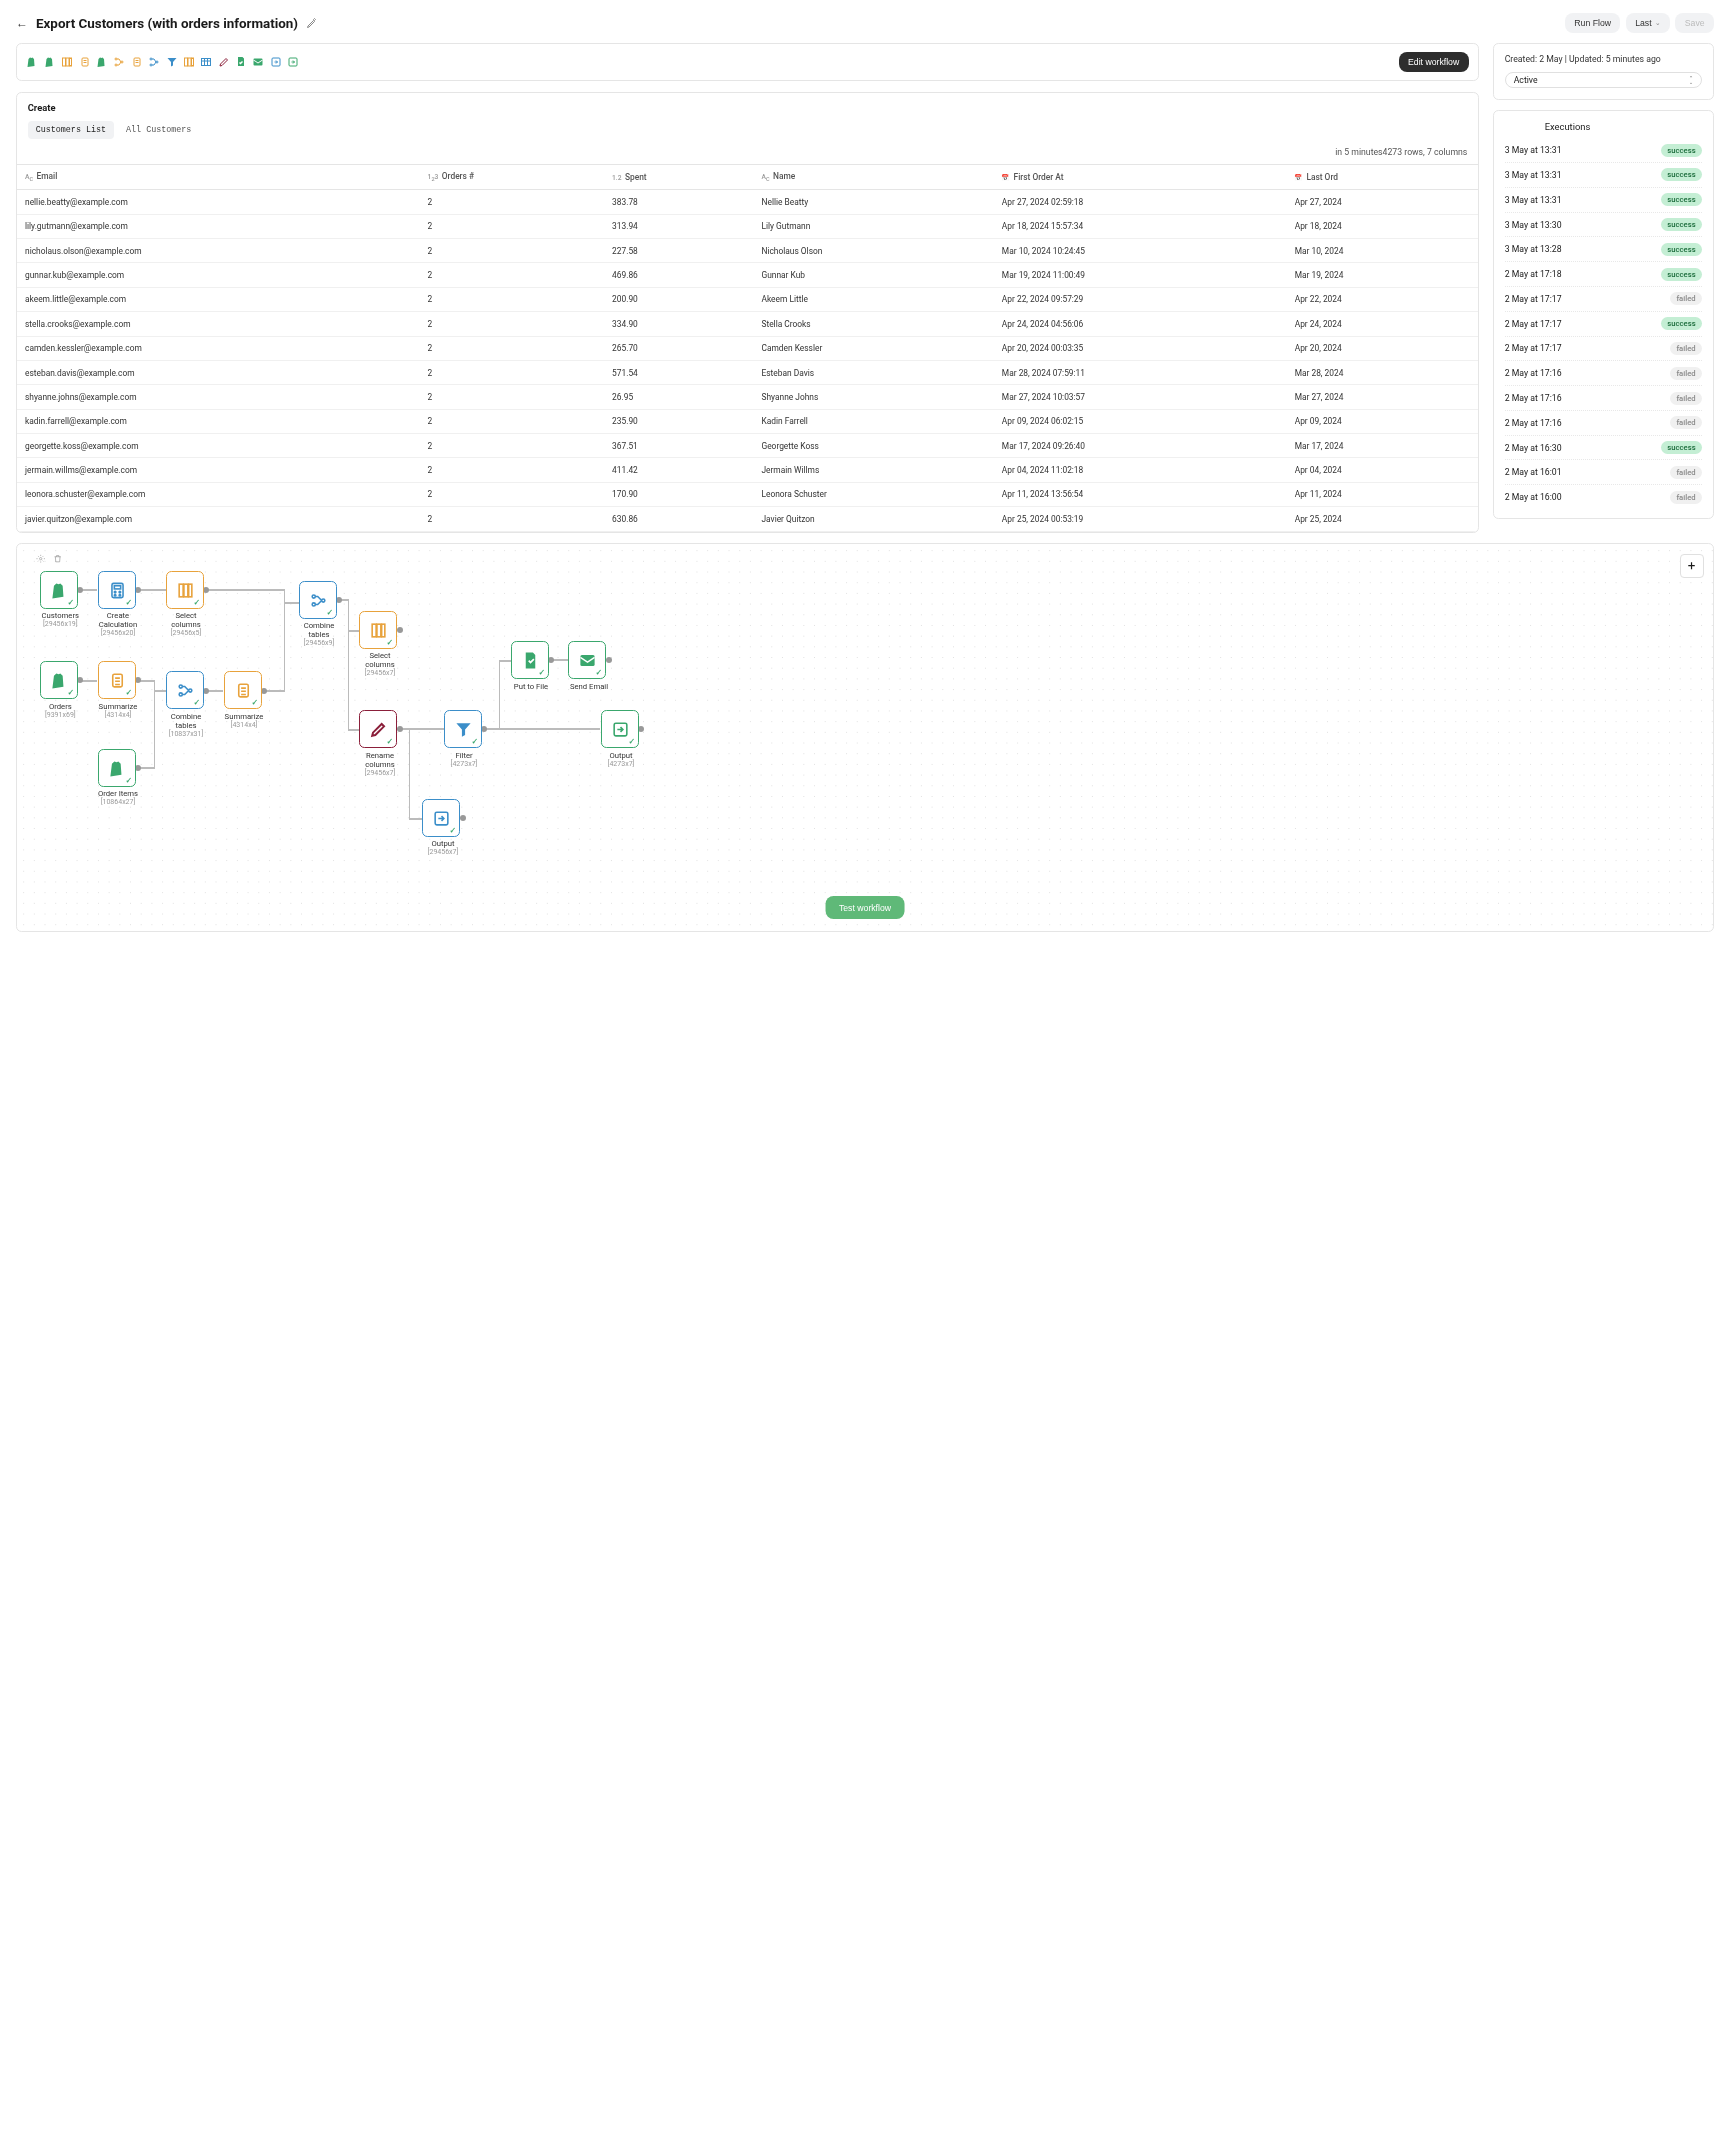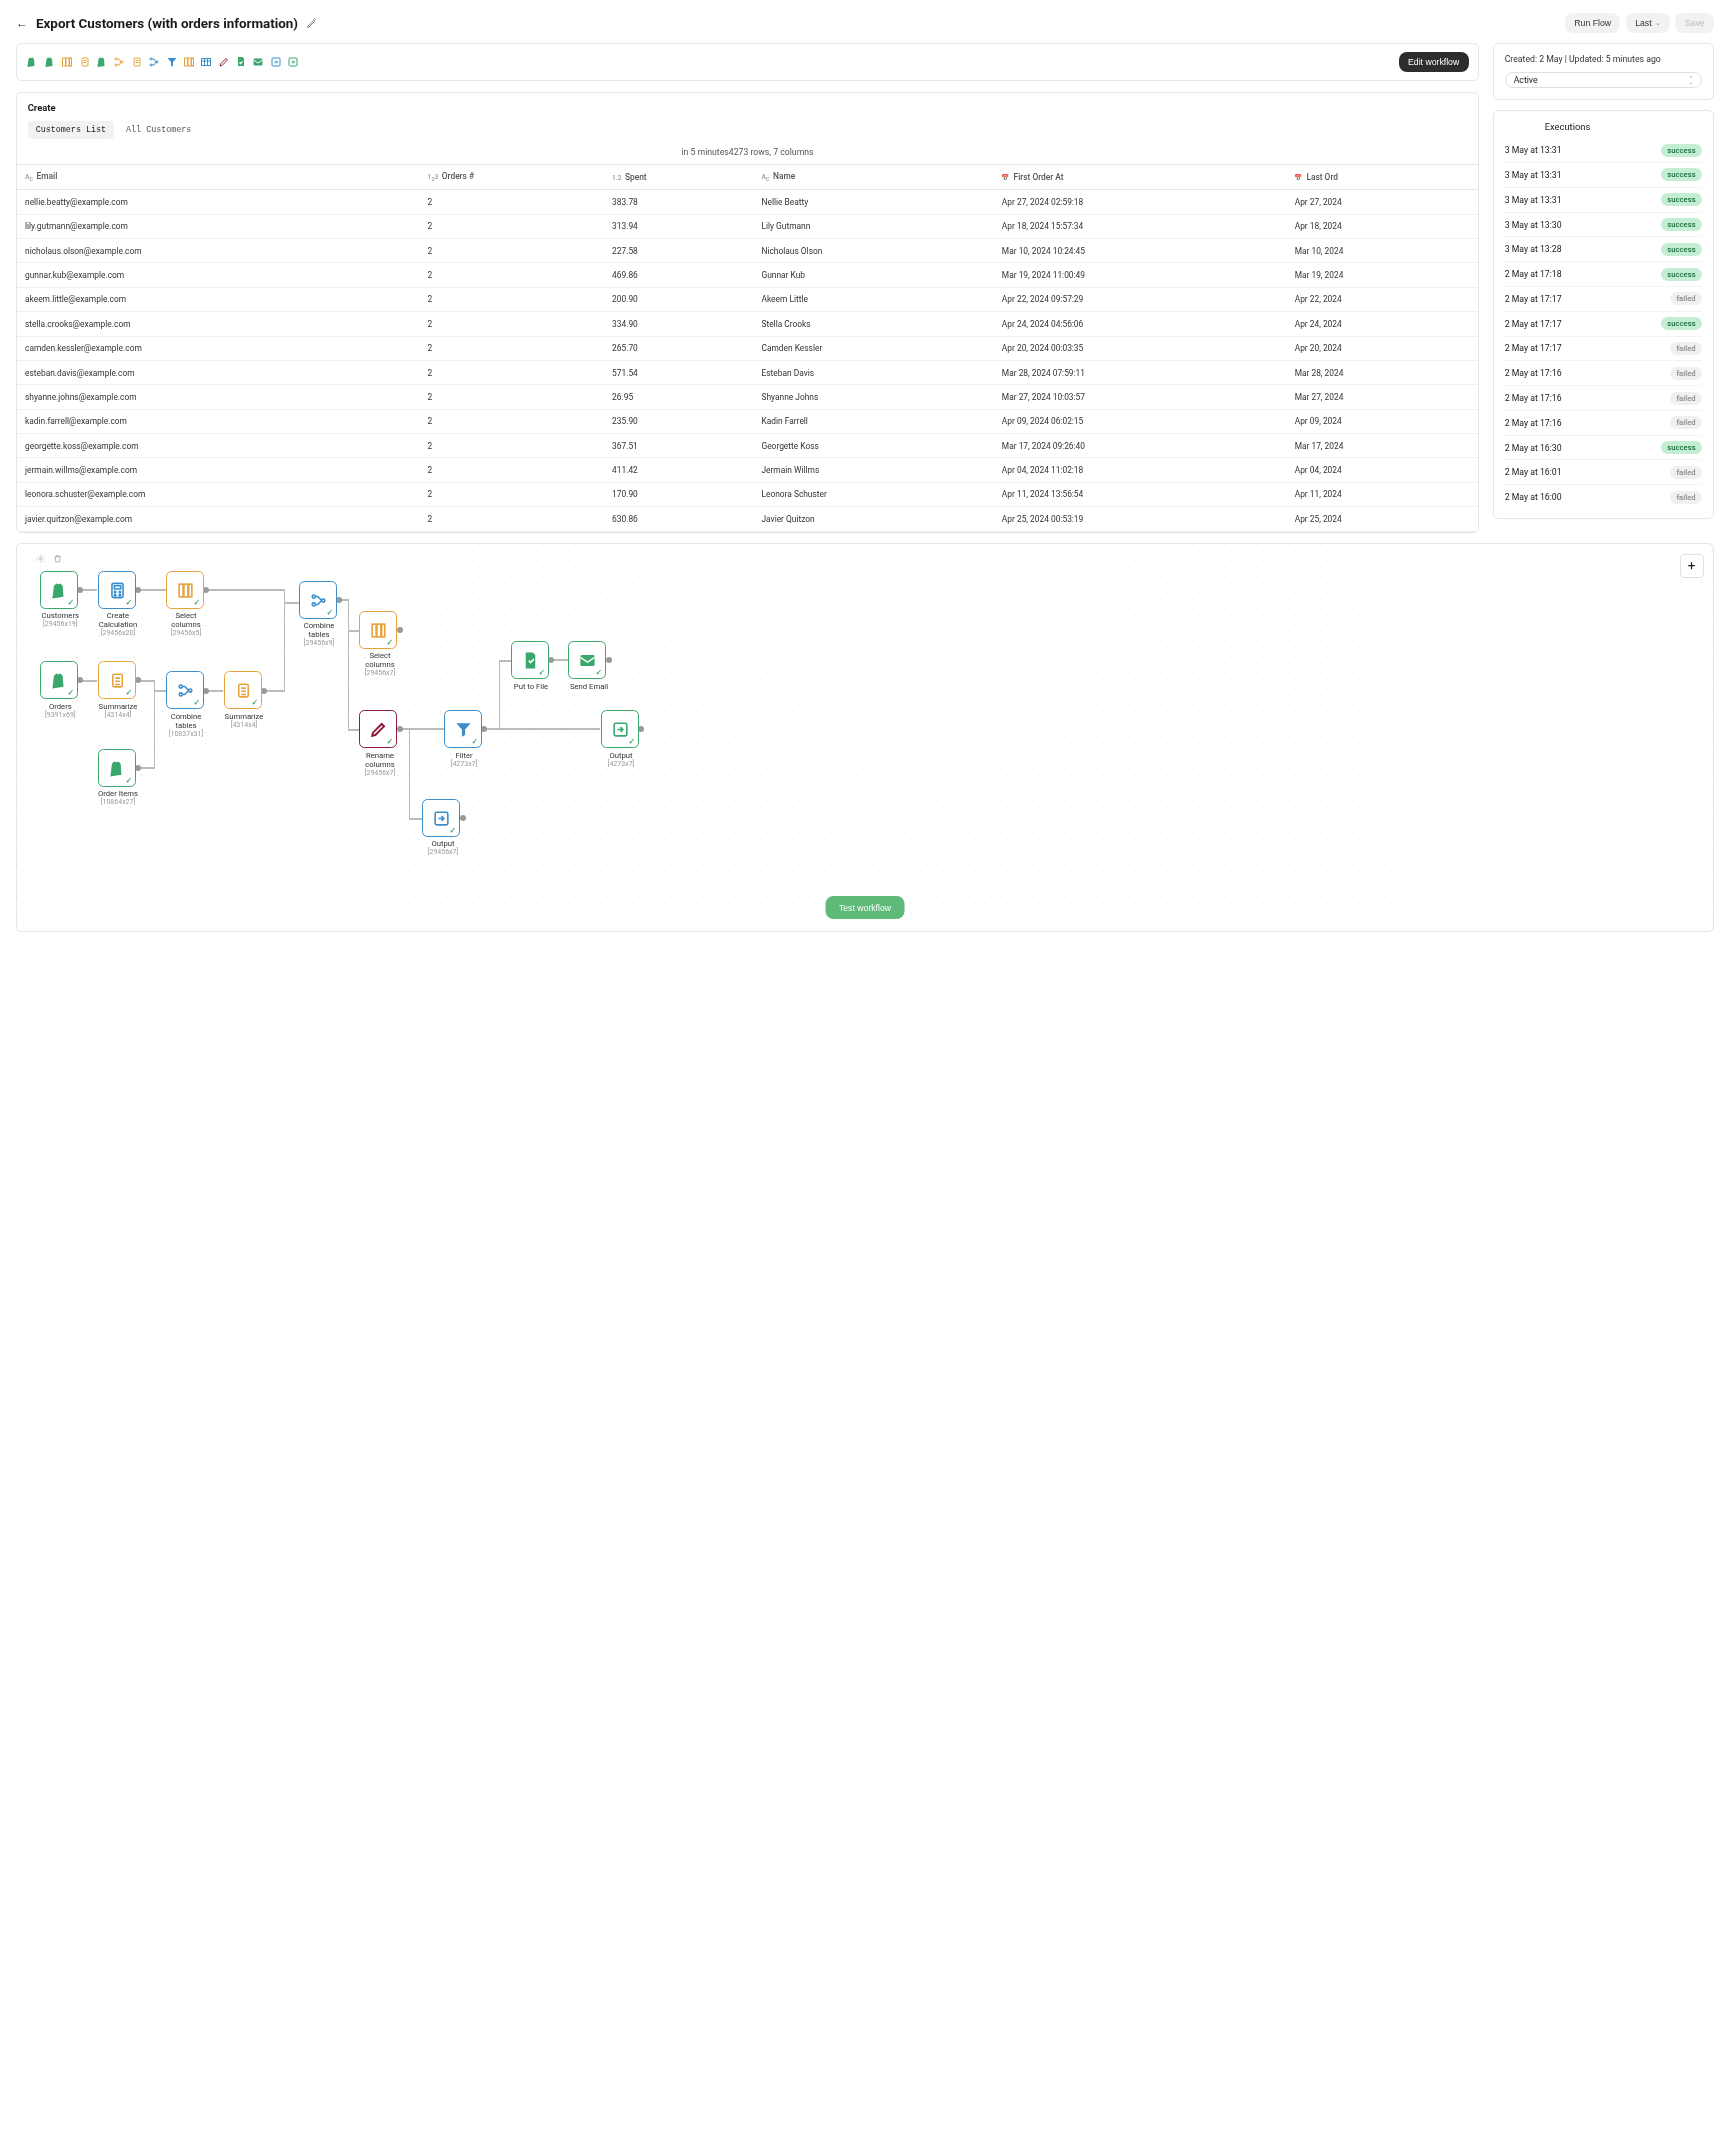--- a/index.html
+++ b/index.html
@@ -29,21 +29,21 @@
 .ico svg { width: 12px; height: 12px; }
 .meta-card { padding: 9.4px 10.7px 10.7px; }
 .meta-text { font-size: 8.7px; color: #333; margin-bottom: 8px; }
 .status-select { width: 100%; border: 0.7px solid #e0e0e0; border-radius: 9px; padding: 2px 8px; font-size: 8.7px; display: flex; justify-content: space-between; align-items: center; cursor: pointer; }
 .results-card { overflow: hidden; }
 .results-head { padding: 9.4px 10.7px 0; }
 .results-title { font-weight: 700; font-size: 9.4px; margin-bottom: 8px; }
 .tabs { display: flex; gap: 4px; margin-bottom: 8px; font-family: Liberation Mono, monospace; }
 .tab { padding: 4px 8px; border-radius: 4px; font-size: 8.4px; color: #555; cursor: pointer; }
 .tab.active { background: #f1f2f4; color: #222; }
-.results-sub { display: flex; justify-content: center; padding: 0 10.7px 6.7px; font-size: 8.7px; color: #555; border-bottom: 0.7px solid #e5e5e5; }
+.results-sub { display: flex; justify-content: flex-end; padding: 0 10.7px 6.7px; font-size: 8.7px; color: #555; border-bottom: 0.7px solid #e5e5e5; }
 .table-wrap { overflow: hidden; }
 table { width: 100%; border-collapse: collapse; font-size: 8.4px; }
 th { text-align: left; padding: 6.7px 8px; border-bottom: 0.7px solid #e5e5e5; color: #555; font-weight: 500; white-space: nowrap; }
 th .col-ico { font-size: 6.7px; color: #999; margin-right: 3.4px; }
 td { padding: 6.7px 8px; border-bottom: 0.7px solid #f0f0f0; color: #333; white-space: nowrap; }
 .exec-card { padding: 9.4px 10.7px; }
 .exec-title { font-weight: 400; font-size: 9.4px; margin-bottom: 6.7px; padding-left: 40px; }
 .exec-row { display: flex; justify-content: space-between; align-items: center; padding: 5.4px 0; border-bottom: 0.7px dotted #e8e8e8; font-size: 8.7px; }
 .exec-row:last-child { border-bottom: none; }
 .badge { padding: 2px 6.7px; border-radius: 6.7px; font-size: 7.7px; font-weight: 500; }

